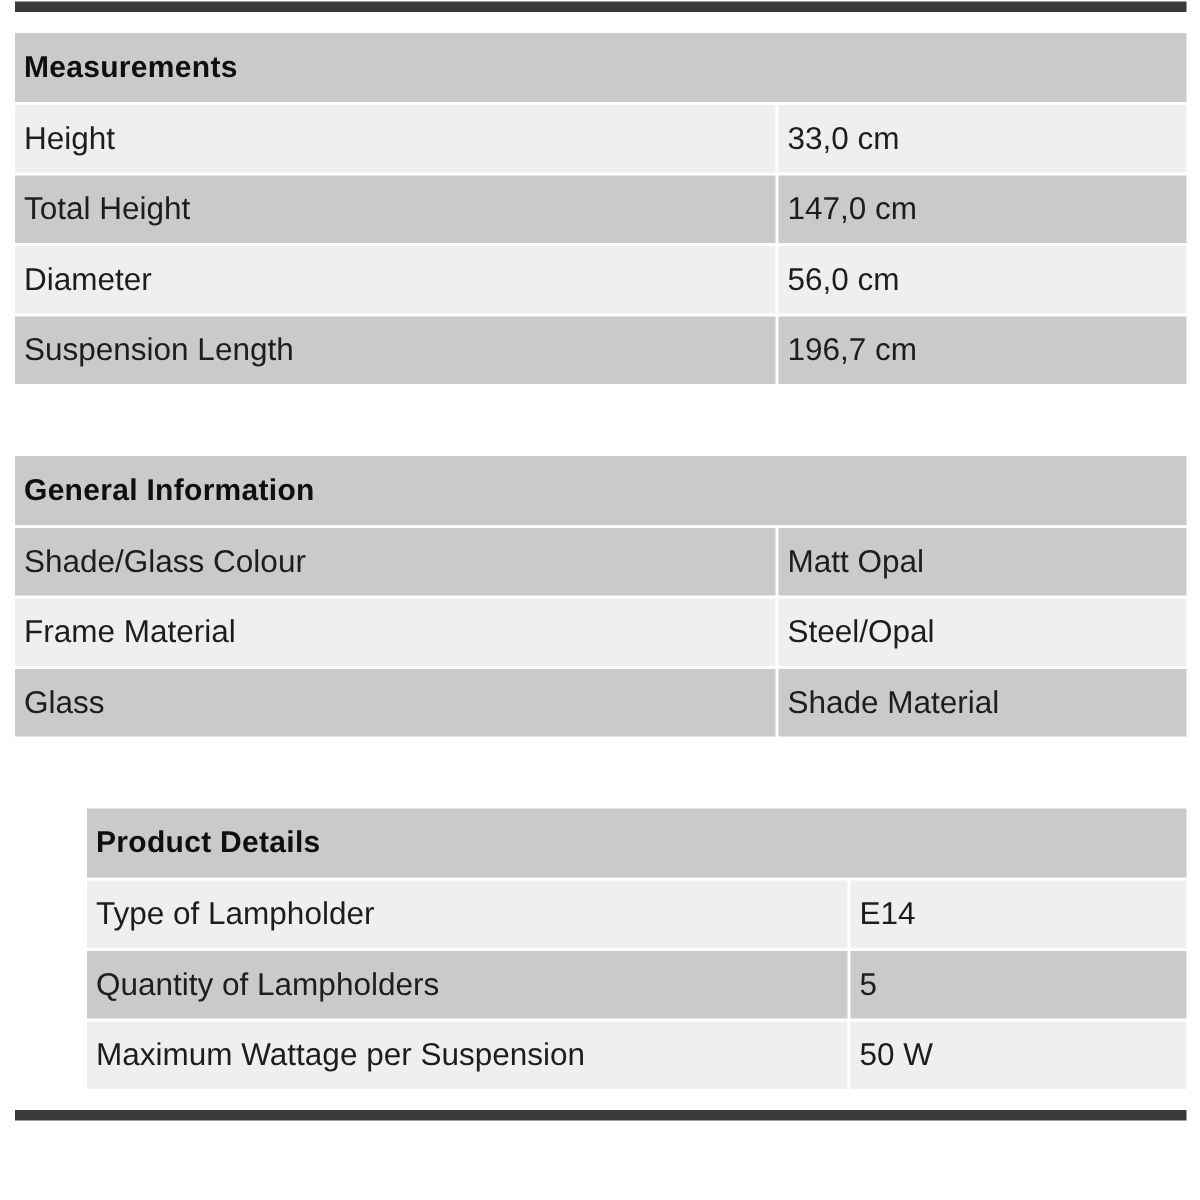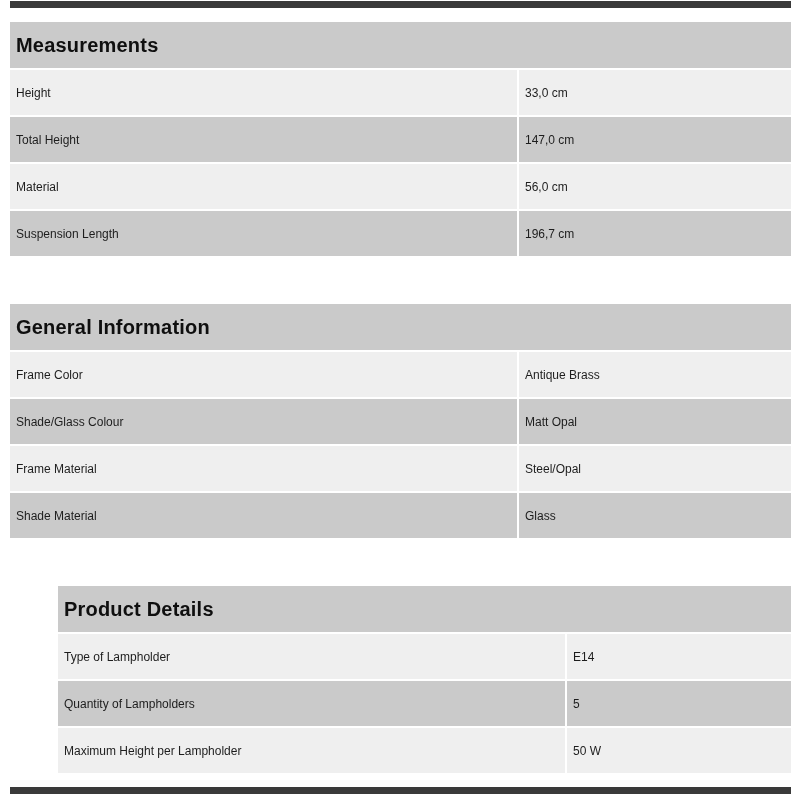--- a/index.html
+++ b/index.html
@@ -53,21 +53,21 @@
     grid-template-columns: 507px 1fr;
     column-gap: 2px;
     height: 45px;
     margin-bottom: 2px;
   }
   .t-row:last-child { margin-bottom: 0; }
   .cell {
     display: flex;
     align-items: center;
     padding-left: 6px;
-    font-size: 12px;
+    font-size: 21px;
     color: var(--text);
   }
   .t-row.light .cell { background: var(--row-bg); }
   .t-row.dark  .cell { background: var(--row-alt-bg); }
 </style>
 </head>
 <body>
 
 <div class="page">
 
@@ -79,64 +79,60 @@
     </div>
     <div class="t-row light">
       <div class="cell">Height</div>
       <div class="cell">33,0 cm</div>
     </div>
     <div class="t-row dark">
       <div class="cell">Total Height</div>
       <div class="cell">147,0 cm</div>
     </div>
     <div class="t-row light">
-      <div class="cell">Material</div>
+      <div class="cell">Diameter</div>
       <div class="cell">56,0 cm</div>
     </div>
     <div class="t-row dark">
       <div class="cell">Suspension Length</div>
       <div class="cell">196,7 cm</div>
     </div>
   </section>
 
   <section class="spec-table">
     <div class="t-header">
       <span>General Information</span>
     </div>
-    <div class="t-row light">
-      <div class="cell">Frame Color</div>
-      <div class="cell">Antique Brass</div>
-    </div>
     <div class="t-row dark">
       <div class="cell">Shade/Glass Colour</div>
       <div class="cell">Matt Opal</div>
     </div>
     <div class="t-row light">
       <div class="cell">Frame Material</div>
       <div class="cell">Steel/Opal</div>
     </div>
     <div class="t-row dark">
+      <div class="cell">Glass</div>
       <div class="cell">Shade Material</div>
-      <div class="cell">Glass</div>
     </div>
   </section>
 
   <section class="spec-table last">
     <div class="t-header">
       <span>Product Details</span>
     </div>
     <div class="t-row light">
       <div class="cell">Type of Lampholder</div>
       <div class="cell">E14</div>
     </div>
     <div class="t-row dark">
       <div class="cell">Quantity of Lampholders</div>
       <div class="cell">5</div>
     </div>
     <div class="t-row light">
-      <div class="cell">Maximum Height per Lampholder</div>
+      <div class="cell">Maximum Wattage per Suspension</div>
       <div class="cell">50 W</div>
     </div>
   </section>
 
   <div class="partial-bar bottom"></div>
 
 </div>
 
 </body></html>

